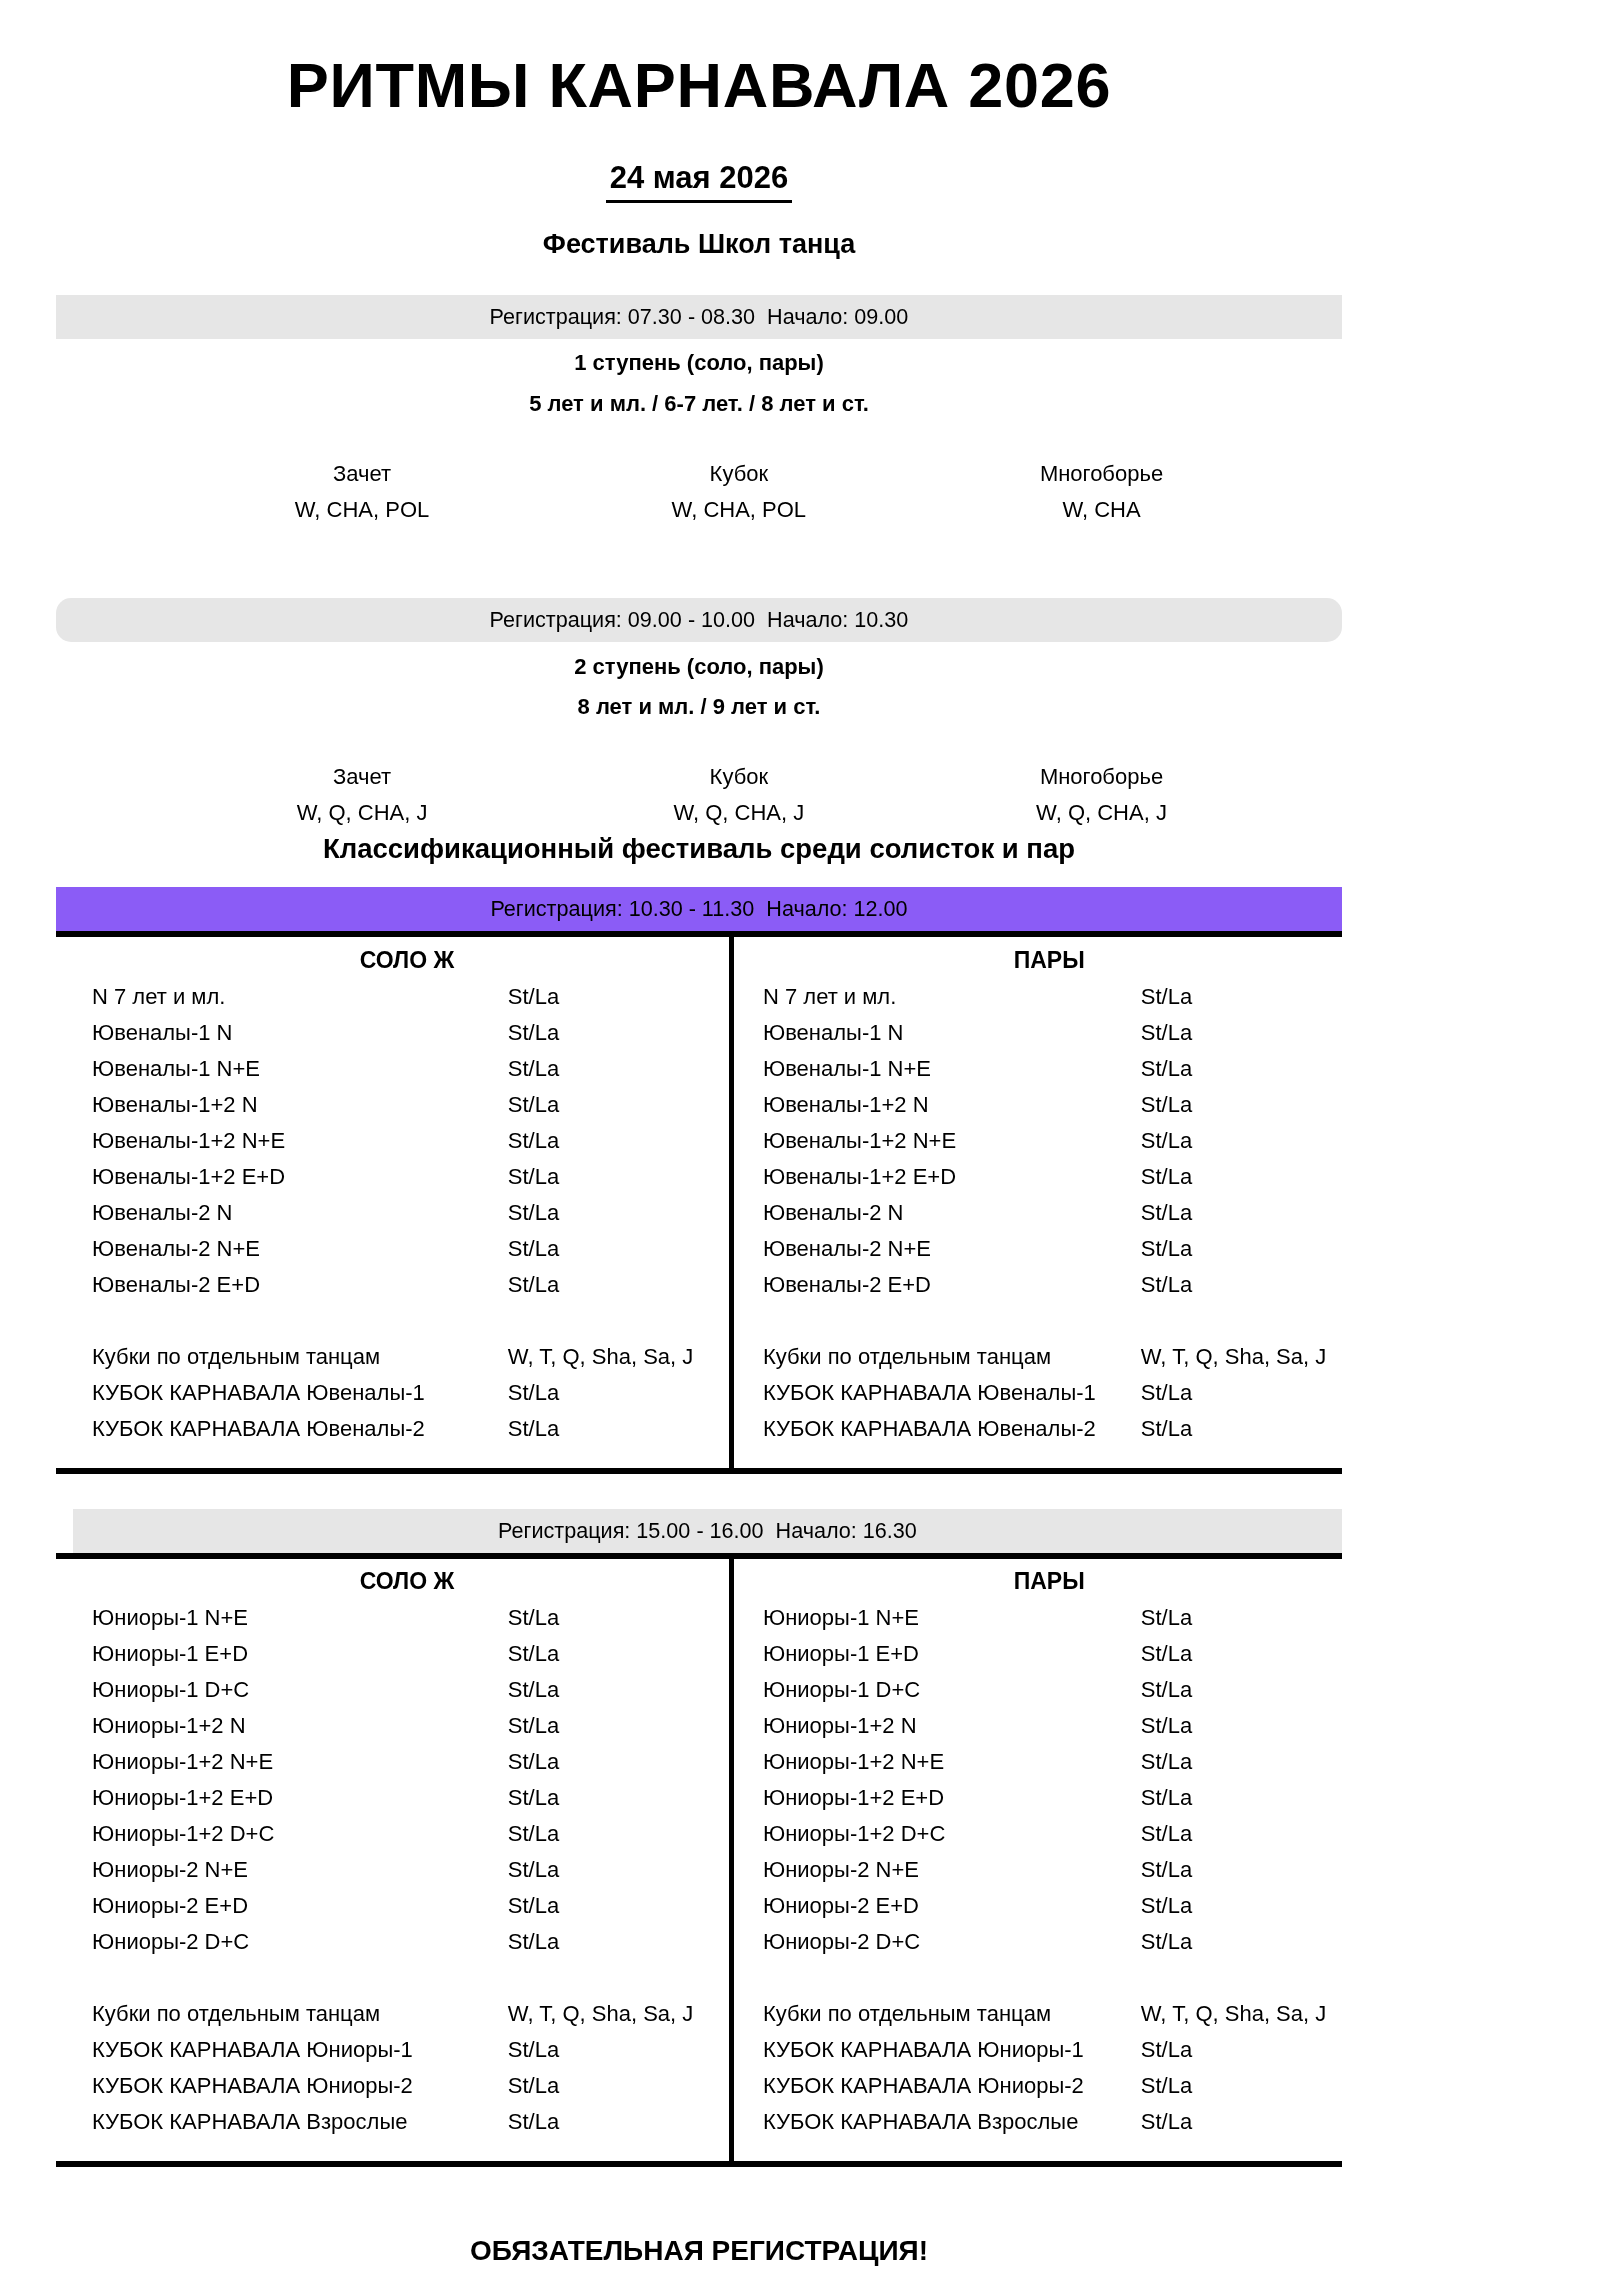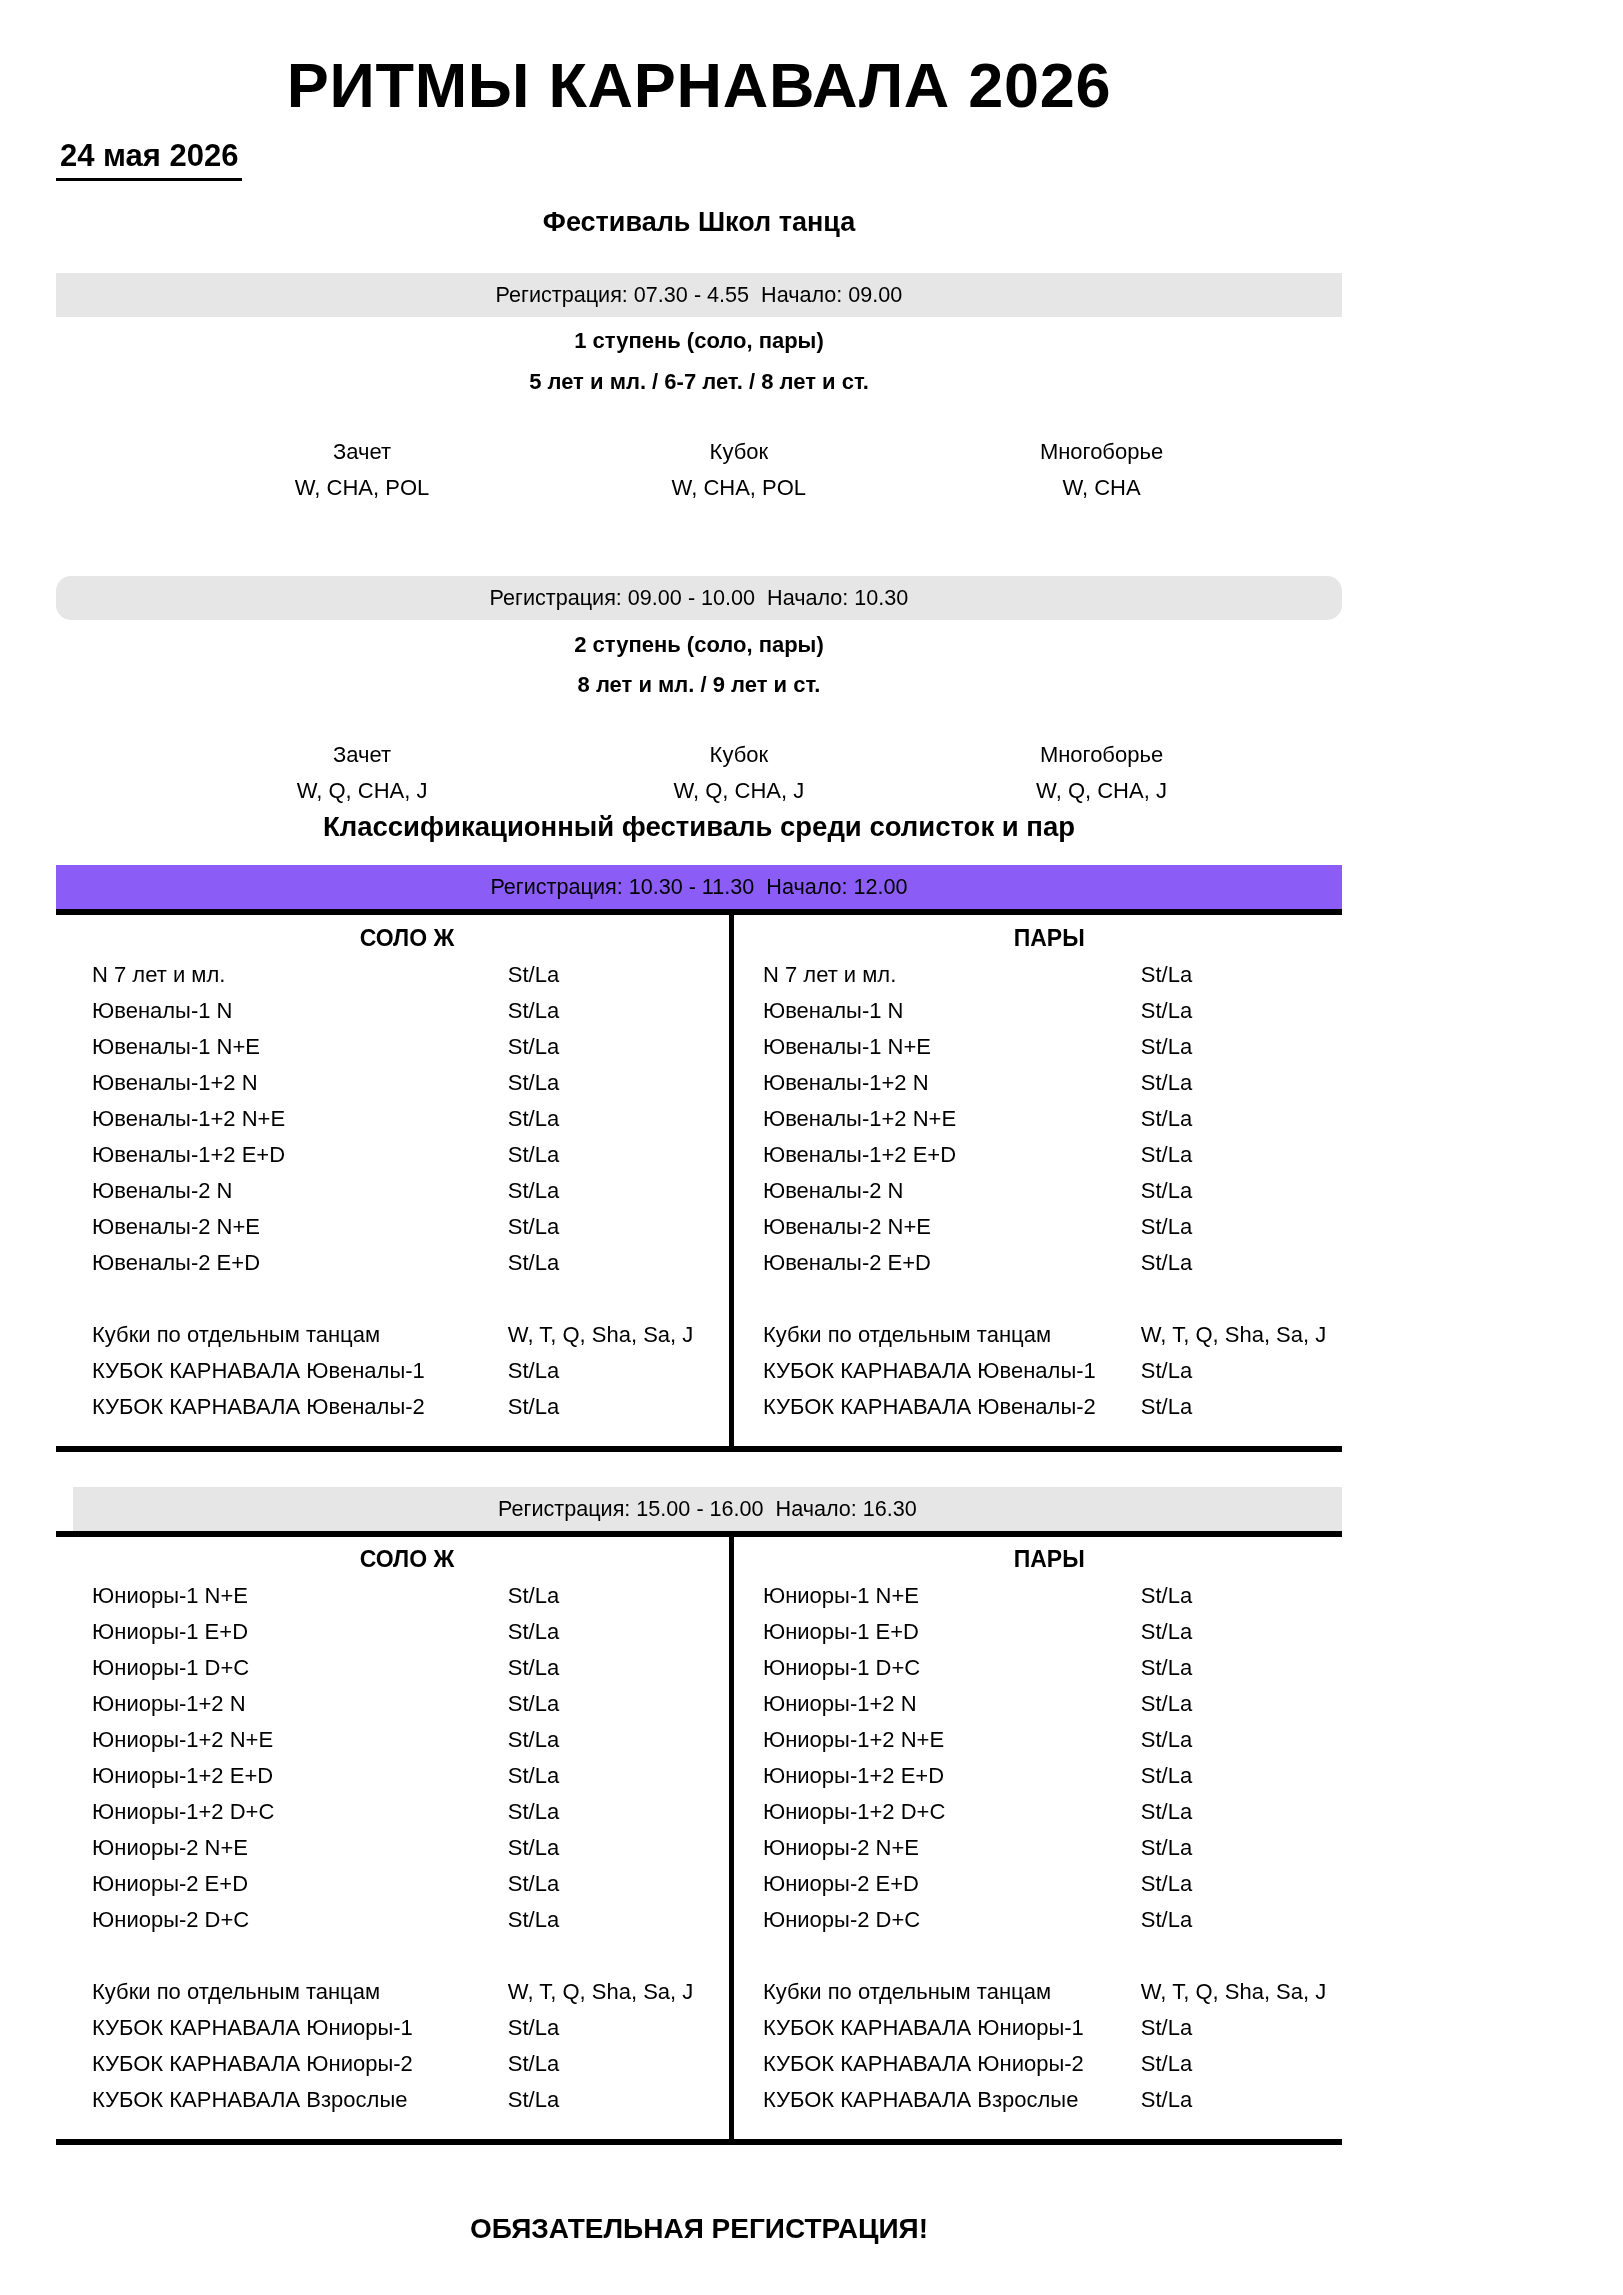--- a/index.html
+++ b/index.html
@@ -24,22 +24,22 @@
   
   .title {
     text-align: center;
     font-size: 63px;
     font-weight: bold;
     line-height: 1.1;
     letter-spacing: 0.7px;
     margin: 0;
   }
   .date-wrap {
-    text-align: left;
-    margin-top: 18px;
+    text-align: center;
+    margin-top: 40px;
   }
   .date {
     display: inline-block;
     font-size: 31px;
     font-weight: bold;
     border-bottom: 3.9px solid #000;
     padding: 0 3.9px 3.3px 3.9px;
   }
   .subtitle {
     text-align: center;
@@ -146,21 +146,21 @@
 
 <div class="page">
 
   <h1 class="title">РИТМЫ КАРНАВАЛА 2026</h1>
   <div class="date-wrap">
     <span class="date">24 мая 2026</span>
   </div>
   <div class="subtitle">Фестиваль Школ танца</div>
 
   <section>
-    <div class="graybar mt-bar1" style="background: rgb(230, 230, 230);">Регистрация: 07.30 - 4.55  Начало: 09.00</div>
+    <div class="graybar mt-bar1" style="background: rgb(230, 230, 230);">Регистрация: 07.30 - 08.30  Начало: 09.00</div>
     <div class="stage-line">1 ступень (соло, пары)</div>
     <div class="ages-line">5 лет и мл. / 6-7 лет. / 8 лет и ст.</div>
     <div class="cols">
       <div class="col col-1">
         <div class="col-title">Зачет</div>
         <div class="col-dances">W, CHA, POL</div>
       </div>
       <div class="col col-2">
         <div class="col-title">Кубок</div>
         <div class="col-dances">W, CHA, POL</div>

